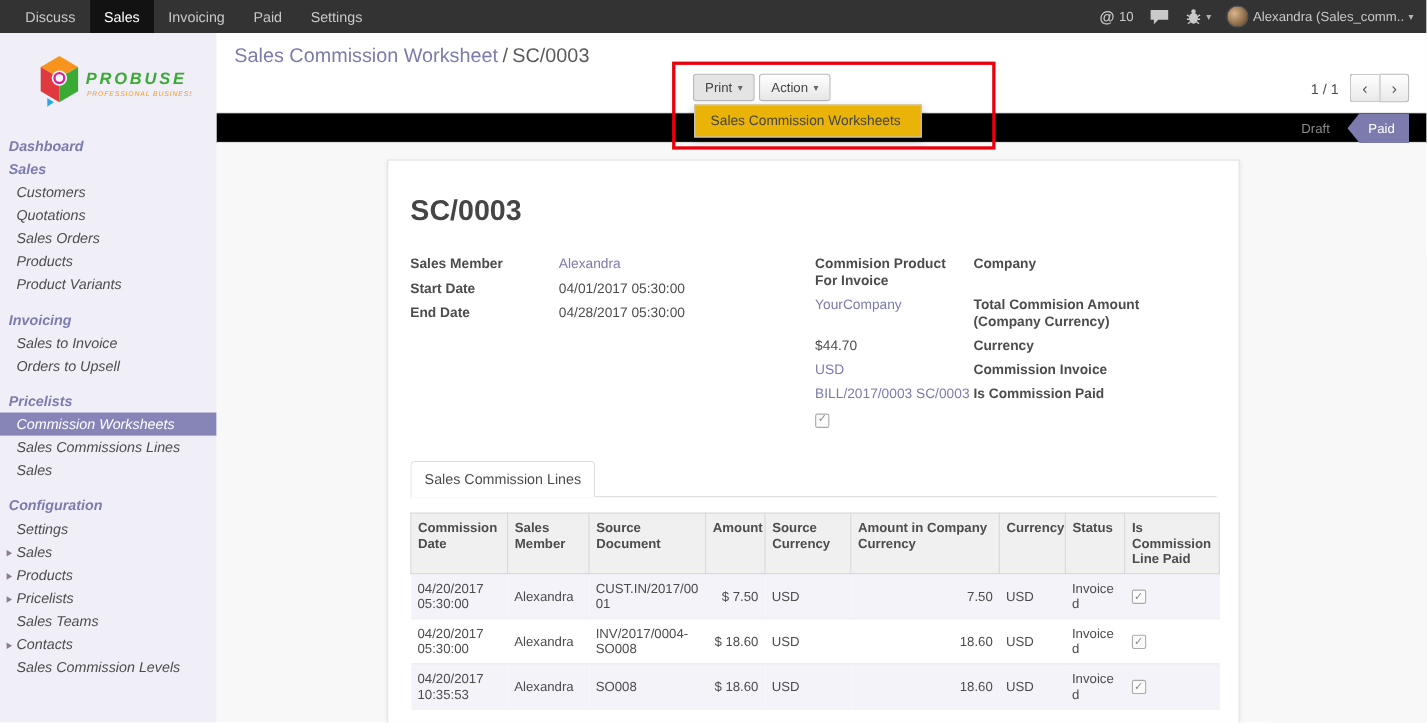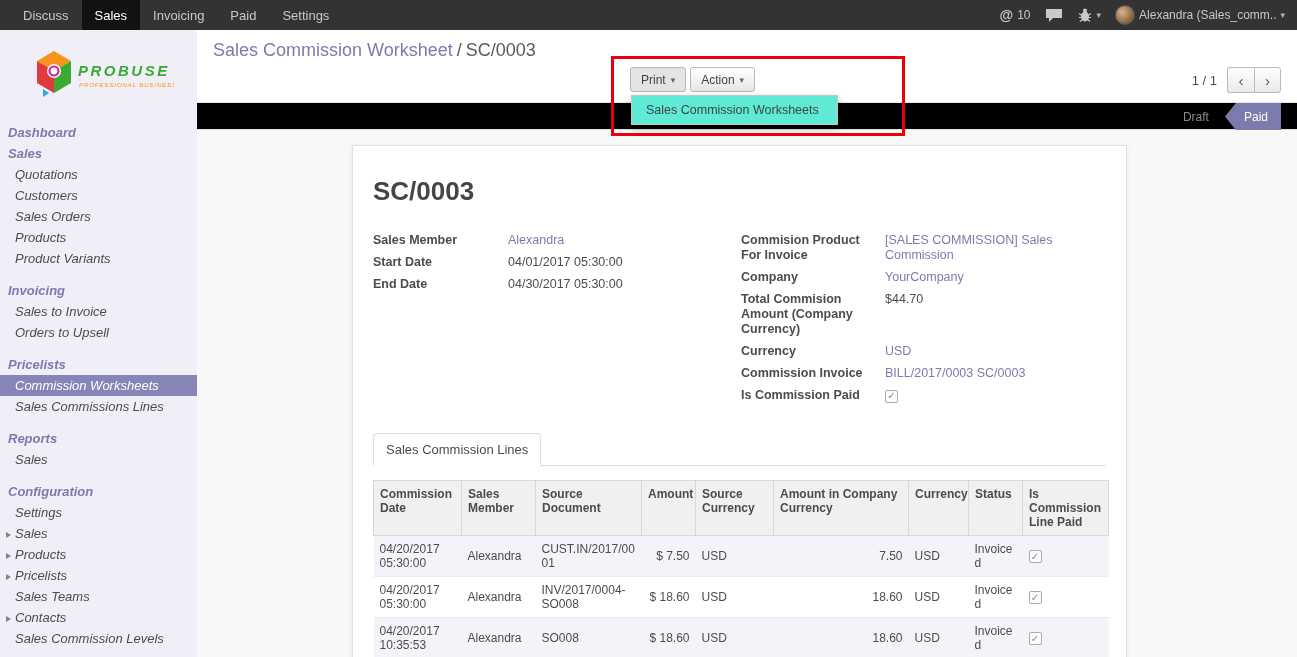--- a/index.html
+++ b/index.html
@@ -80,21 +80,21 @@
 
   table.lines { width:100%; border-collapse:collapse; margin-top:14px; font-size:12px; color:#4c4c4c; table-layout:fixed; }
   table.lines thead th { background:#f0f0f0; font-weight:bold; text-align:left; vertical-align:top;
                          padding:6px; border:1px solid #d8d8d8; line-height:14px; }
   table.lines tbody td { padding:6px; vertical-align:middle; border-bottom:1px solid #ececec; line-height:14px; word-wrap:break-word; }
   table.lines tbody tr:nth-child(odd) { background:var(--c-zebra_row,#f4f3fa); }
   table.lines tbody tr:nth-child(even) { background:#fff; }
   td.num, th.num { text-align:right; }
 
   
-  .dropdown-menu { position:absolute; left:631px; top:95px; width:207px; background:#5eead4;
+  .dropdown-menu { position:absolute; left:631px; top:95px; width:207px; background:#eab308;
                    border:1px solid #c6c6c6; box-shadow:0 3px 8px rgba(0,0,0,.25); z-index:60; }
   .dropdown-item { padding:7px 14px; font-size:12.5px; color:#444; cursor:pointer; }
   .annotation-box { position:absolute; left:611px; top:56px; width:294px; height:80px;
                     border:3px solid var(--c-annotation_red,#e8000d); z-index:70; pointer-events:none; }
 </style>
 </head>
 <body>
 
 <div class="screen">
 
@@ -141,32 +141,31 @@
         <circle cx="20" cy="22" r="7" fill="#ffffff"></circle>
         <circle cx="20" cy="22" r="4.5" fill="none" stroke="#d6249f" stroke-width="2.2"></circle>
         <polygon points="9,40 15,44 9,48" fill="#27a9e0"></polygon>
         <text x="44" y="27" font-size="15" font-weight="bold" fill="#3aaa35" letter-spacing="2.5" font-family="Liberation Sans, sans-serif">PROBUSE</text>
         <text x="45" y="38" font-size="6.2" fill="#f39a1e" letter-spacing="0.8" font-family="Liberation Sans, sans-serif">PROFESSIONAL BUSINESS</text>
       </svg>
     </div>
     <nav>
       <div class="snav-heading no-gap">Dashboard</div>
       <div class="snav-heading">Sales</div>
+      <div class="snav-item">Customers</div>
       <div class="snav-item">Quotations</div>
-      <div class="snav-item">Customers</div>
       <div class="snav-item">Sales Orders</div>
       <div class="snav-item">Products</div>
       <div class="snav-item">Product Variants</div>
       <div class="snav-heading">Invoicing</div>
       <div class="snav-item">Sales to Invoice</div>
       <div class="snav-item">Orders to Upsell</div>
       <div class="snav-heading">Pricelists</div>
       <div class="snav-item selected">Commission Worksheets</div>
       <div class="snav-item">Sales Commissions Lines</div>
-      <div class="snav-heading">Reports</div>
       <div class="snav-item">Sales</div>
       <div class="snav-heading">Configuration</div>
       <div class="snav-item">Settings</div>
       <div class="snav-item">
         <span class="tri"></span><span>Sales</span>
       </div>
       <div class="snav-item">
         <span class="tri"></span><span>Products</span>
       </div>
       <div class="snav-item">
@@ -219,25 +218,24 @@
     <section class="sheet">
       <h1 class="sheet-title">SC/0003</h1>
 
       <div class="form-groups">
         <div class="fgroup fgroup-left">
           <div class="flabel">Sales Member</div>
           <div class="fvalue link">Alexandra</div>
           <div class="flabel">Start Date</div>
           <div class="fvalue">04/01/2017 05:30:00</div>
           <div class="flabel">End Date</div>
-          <div class="fvalue">04/30/2017 05:30:00</div>
+          <div class="fvalue">04/28/2017 05:30:00</div>
         </div>
         <div class="fgroup fgroup-right">
           <div class="flabel">Commision Product For Invoice</div>
-          <div class="fvalue link">[SALES COMMISSION] Sales Commission</div>
           <div class="flabel">Company</div>
           <div class="fvalue link">YourCompany</div>
           <div class="flabel">Total Commision Amount (Company Currency)</div>
           <div class="fvalue">$44.70</div>
           <div class="flabel">Currency</div>
           <div class="fvalue link">USD</div>
           <div class="flabel">Commission Invoice</div>
           <div class="fvalue link">BILL/2017/0003 SC/0003</div>
           <div class="flabel">Is Commission Paid</div>
           <div class="fvalue">

